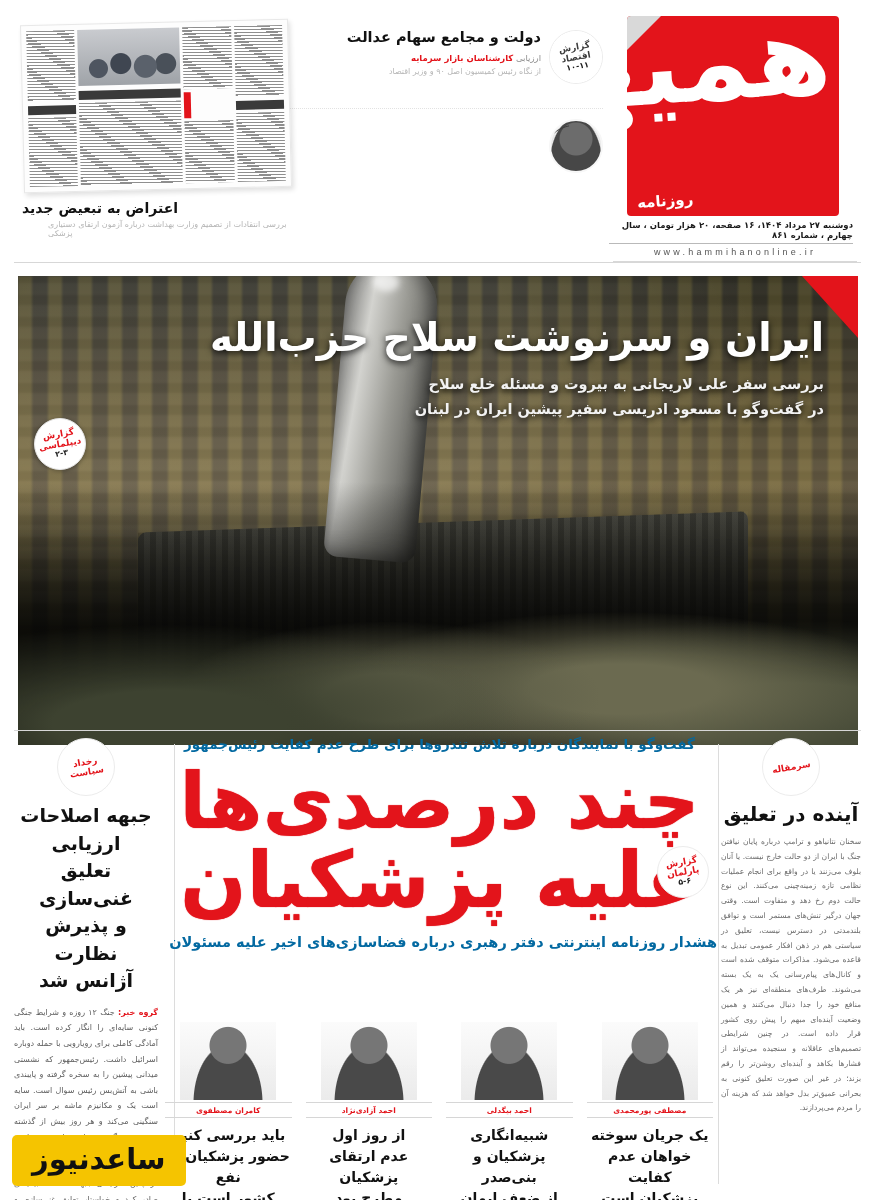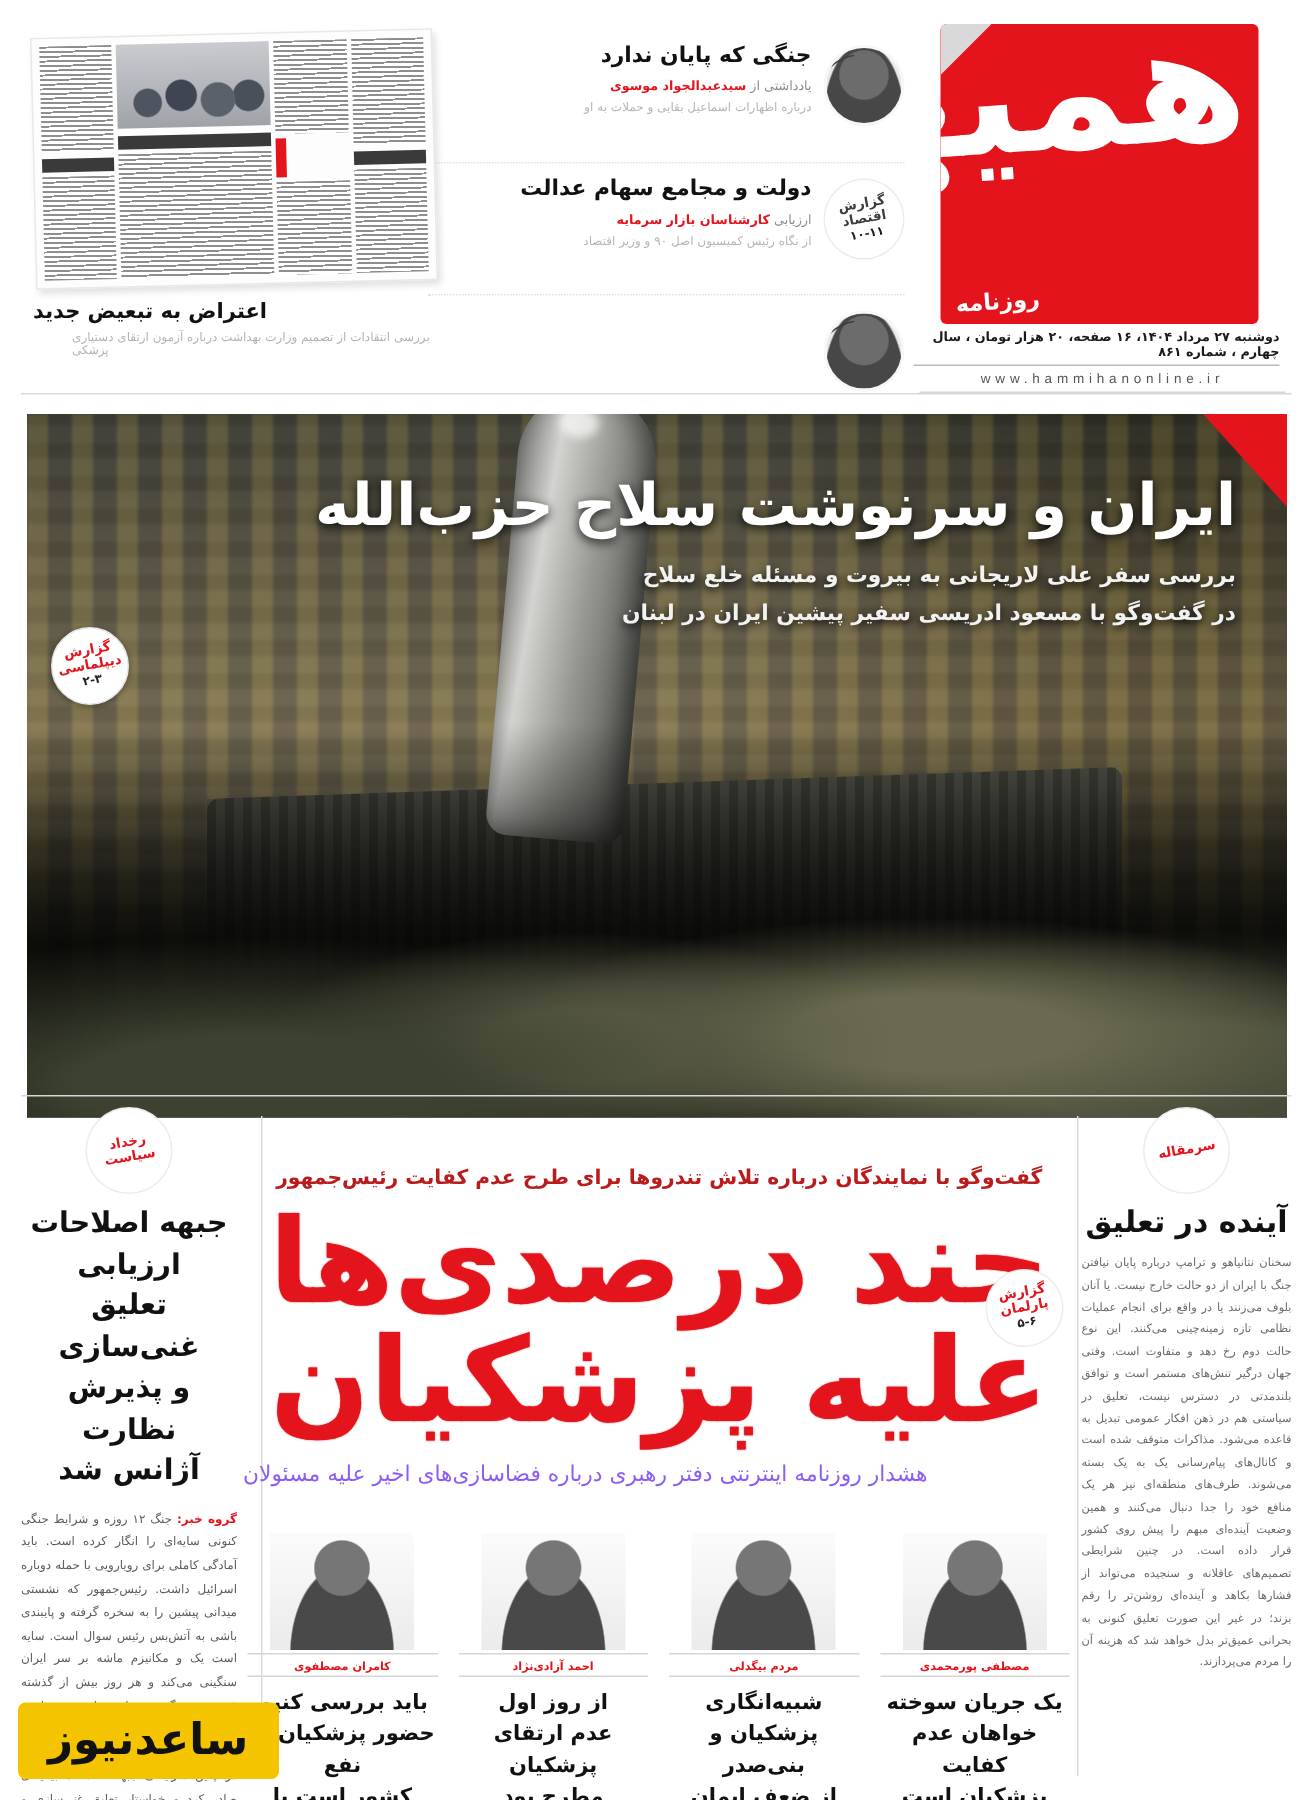--- a/index.html
+++ b/index.html
@@ -213,33 +213,33 @@
   }
   .col-left-body{
     margin-top:10px; font-size:8px; color:#5d5d5d;
     line-height:1.95; text-align:justify;
   }
   .col-left-body .lead{ color:#E3141B; font-weight:bold;}
 
   
   .col-center{ position:absolute; right:144px; top:0; width:555px; }
   .kicker{
-    font-size:13.5px; font-weight:bold; color:#b91c1c;
-    text-align:center; line-height:1.5; letter-spacing:-0.3px;margin-top:41px;
+    font-size:13.5px; font-weight:bold; color:#0369a1;
+    text-align:center; line-height:1.5; letter-spacing:-0.3px;
   }
   .mega{
     color:#E3141B; font-weight:bold; text-align:center;
     font-size:78px; line-height:1.06; letter-spacing:-3px;
     margin-top:6px;
     text-shadow:0 0 1px #E3141B;
   }
   .mega .l2{ display:block; margin-top:-4px; }
   .sub-headline{
-    margin-top:12px; text-align:left;
-    font-size:14.5px; font-weight:normal; color:#8b5cf6; letter-spacing:-0.3px;
+    margin-top:12px; text-align:right;
+    font-size:14.5px; font-weight:bold; color:#0369a1; letter-spacing:-0.3px;
   }
   .mega-badge{
     position:absolute; right:8px; top:112px;
     width:52px; height:52px; border-radius:50%;
     background:#fff; border:1px solid #ececec;
     display:flex; align-items:center; justify-content:center;
     z-index:3;
   }
 
   
@@ -304,33 +304,20 @@
         <div class="corner-fold"></div>
         <div class="logo-word">همیهن</div>
         <div class="logo-sub">روزنامه</div>
       </div>
       <div class="logo-dateline">دوشنبه ۲۷ مرداد ۱۴۰۴، ۱۶ صفحه، ۲۰ هزار تومان ، سال چهارم ، شماره ۸۶۱</div>
       <div class="logo-url">www.hammihanonline.ir</div>
     </div>
 
     <div class="teasers">
 
-      <div class="teaser">
-        <div class="teaser-thumb">
-          <div class="teaser-arc"></div>
-        </div>
-        <div class="teaser-body">
-          <div class="teaser-title">جنگی که پایان ندارد</div>
-          <div class="teaser-byline">
-            <span>یادداشتی از</span>
-            <b>سیدعبدالجواد موسوی</b>
-          </div>
-          <div class="teaser-desc">درباره اظهارات اسماعیل بقایی و حملات به او</div>
-        </div>
-      </div>
 
       <div class="teaser">
         <div class="teaser-thumb badge-style">
           <div class="badge-red">
             <span>گزارش اقتصاد</span>
             <span class="num">۱۰-۱۱</span>
           </div>
         </div>
         <div class="teaser-body">
           <div class="teaser-title">دولت و مجامع سهام عدالت</div>
@@ -452,21 +439,21 @@
         <div class="qname">مصطفی پورمحمدی</div>
         <div class="qtext">
           <div>یک جریان سوخته</div>
           <div>خواهان عدم کفایت</div>
           <div>پزشکیان است</div>
         </div>
       </div>
 
       <div class="qcard">
         <div class="qphoto"></div>
-        <div class="qname">مردم بیگدلی</div>
+        <div class="qname">احمد بیگدلی</div>
         <div class="qtext">
           <div>شبیه‌انگاری</div>
           <div>پزشکیان و بنی‌صدر</div>
           <div>از ضعف ایمان است</div>
         </div>
       </div>
 
       <div class="qcard">
         <div class="qphoto"></div>
         <div class="qname">احمد آزادی‌نژاد</div>

